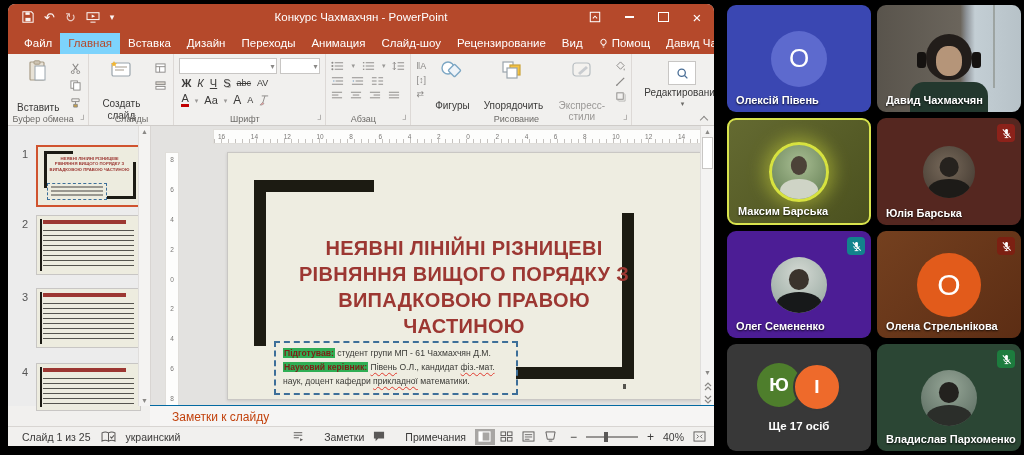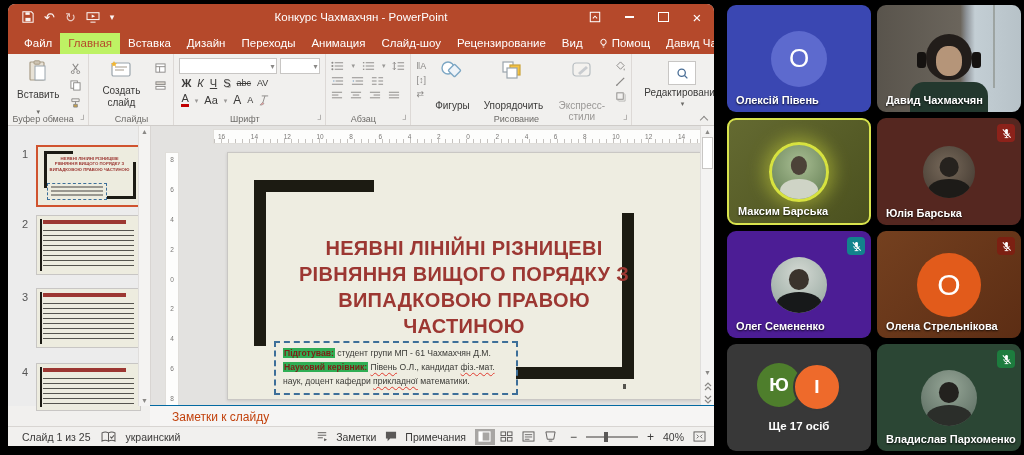--- a/index.html
+++ b/index.html
@@ -10,28 +10,28 @@
   .titlebar{height:26px;background:#b5492b;display:flex;align-items:center;color:#fff;position:relative}
   .qat{display:flex;align-items:center;gap:10px;padding-left:14px;font-size:12px}
   .qat .ic{opacity:.95;display:flex;align-items:center}
   .win-title{position:absolute;left:0;right:0;text-align:center;font-size:11.5px;color:#fff;pointer-events:none}
   .winctl{margin-left:auto;display:flex;align-items:center;height:100%}
   .winctl .wbtn{width:34px;height:100%;display:flex;align-items:center;justify-content:center;color:#fff;font-size:12px}
   .maxbox{width:9px;height:8px;border:1.2px solid #fff}
   .minline{width:9px;height:1.5px;background:#fff}
   .tabrow{height:24px;background:#b5492b;display:flex;align-items:flex-end;color:#fff;font-size:11.5px;padding-left:8px}
   .tab{padding:4px 8px 5px;white-space:nowrap;display:flex;align-items:center;gap:4px}
-  .tab.active{background:#bef264;color:#b5492b}
+  .tab.active{background:#7dd3fc;color:#b5492b}
   .tabs-right{margin-left:auto;display:flex;align-items:flex-end}
   
   .ribbon{height:71px;background:#f1f0ee;border-bottom:1px solid #cfccc9;display:flex;font-size:10px;color:#444;position:relative}
   .rgroup{position:relative;border-right:1px solid #ddd9d6;padding:4px 5px 13px;display:flex;align-items:flex-start;gap:4px}
   .rlabel{position:absolute;bottom:1px;left:0;right:10px;text-align:center;font-size:9px;color:#6d6b68;white-space:nowrap}
   .launcher{position:absolute;bottom:1px;right:2px;font-size:8px;color:#8a8886}
-  .bigbtn{display:flex;flex-direction:column;align-items:center;justify-content:flex-start;gap:7px;padding:2px 4px;text-align:center;line-height:1.15;font-size:10px;color:#3b3a39}
+  .bigbtn{display:flex;flex-direction:column;align-items:center;justify-content:flex-start;gap:20px;padding:2px 4px;text-align:center;line-height:1.15;font-size:10px;color:#3b3a39}
   .minis{display:flex;flex-direction:column;gap:4px;padding-top:4px}
   .mini{width:16px;height:13px;display:flex;align-items:center;justify-content:center;color:#8a8886;font-size:10px}
   .fontgrp{display:flex;flex-direction:column;gap:3px}
   .combo-row{display:flex;gap:3px}
   .combo{height:14px;background:#fff;border:1px solid #c8c6c4;display:flex;align-items:center;justify-content:flex-end;padding:0 2px;color:#8a8886;font-size:8px}
   .fbtns{display:flex;align-items:center;gap:6px;font-size:11px;color:#3b3a39;padding:1px 2px}
   .fb{line-height:1}
   .para-grid{display:flex;flex-direction:column;gap:5px;padding-top:3px}
   .pr{display:flex;gap:7px;align-items:center}
   .dim{color:#9a9896}
@@ -69,21 +69,21 @@
   .glabel{color:#7c1f16;font-weight:bold;background:#2fae54;padding:0 1px}
   .wavy{text-decoration:underline;text-decoration-style:wavy;text-decoration-color:#e03b2f;text-decoration-thickness:1px;text-underline-offset:2px}
   .pgdot{position:absolute;left:395px;top:231px;width:3px;height:5px;background:#55544e}
   .vscroll{position:absolute;right:0;top:0;bottom:0;width:13px;background:#f4f3f2;border-left:1px solid #e0dedc;display:flex;flex-direction:column;align-items:center;color:#8a8886;font-size:7px;padding:2px 0}
   .vthumb{width:9px;height:30px;background:#fff;border:1px solid #c8c6c4;margin-top:2px}
   .vs-spacer{flex:1}
   .notes{position:absolute;left:142px;right:0;bottom:19px;height:21px;background:#f6f5f4;border-top:1px solid #0369a1;display:flex;align-items:center;padding-left:22px;font-size:12px;color:#c2410c}
   .statusbar{position:absolute;left:0;right:0;bottom:0;height:19px;background:#f1f0ee;border-top:1px solid #d8d5d2;display:flex;align-items:center;font-size:10.5px;color:#3b3a39;padding:0 8px;gap:8px}
   .sb-left{display:flex;align-items:center;gap:10px;padding-left:6px}
   .sb-right{margin-left:auto;display:flex;align-items:center;gap:9px}
-  .sb-btn{display:flex;align-items:center;gap:8px}
+  .sb-btn{display:flex;align-items:center;gap:20px}
   .viewbtns{display:flex;align-items:center;gap:2px}
   .vb{width:20px;height:16px;display:flex;align-items:center;justify-content:center}
   .vb.active{background:#a8a6a4}
   .zoomtrack{width:52px;height:2px;background:#979593;position:relative}
   .zoomknob{position:absolute;left:34%;top:-4px;width:4px;height:10px;background:#5a5857}
   
   .grid{position:absolute;left:724px;top:0;width:300px;height:455px;display:grid;grid-template-columns:1fr 1fr;grid-template-rows:1fr 1fr 1fr 1fr;gap:6px;padding:5px 3px 4px 3px;box-sizing:border-box;background:#000}
   .tile{position:relative;border-radius:9px;overflow:hidden;background:#222}
   .pname{position:absolute;left:9px;bottom:6px;color:#fff;font-size:11px;font-weight:bold;text-shadow:0 1px 2px rgba(0,0,0,.85);white-space:nowrap}
   .centerbox{position:absolute;inset:0;display:flex;align-items:center;justify-content:center}

